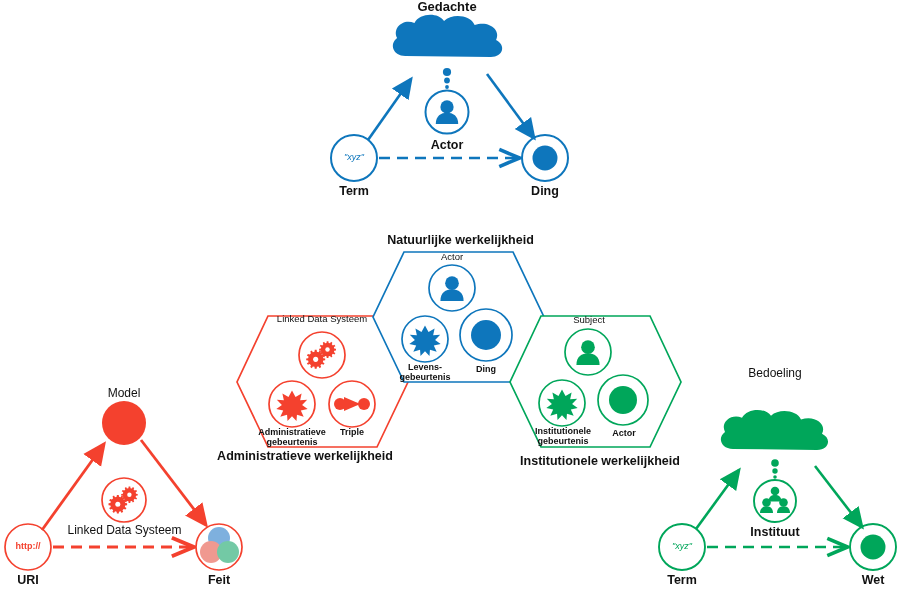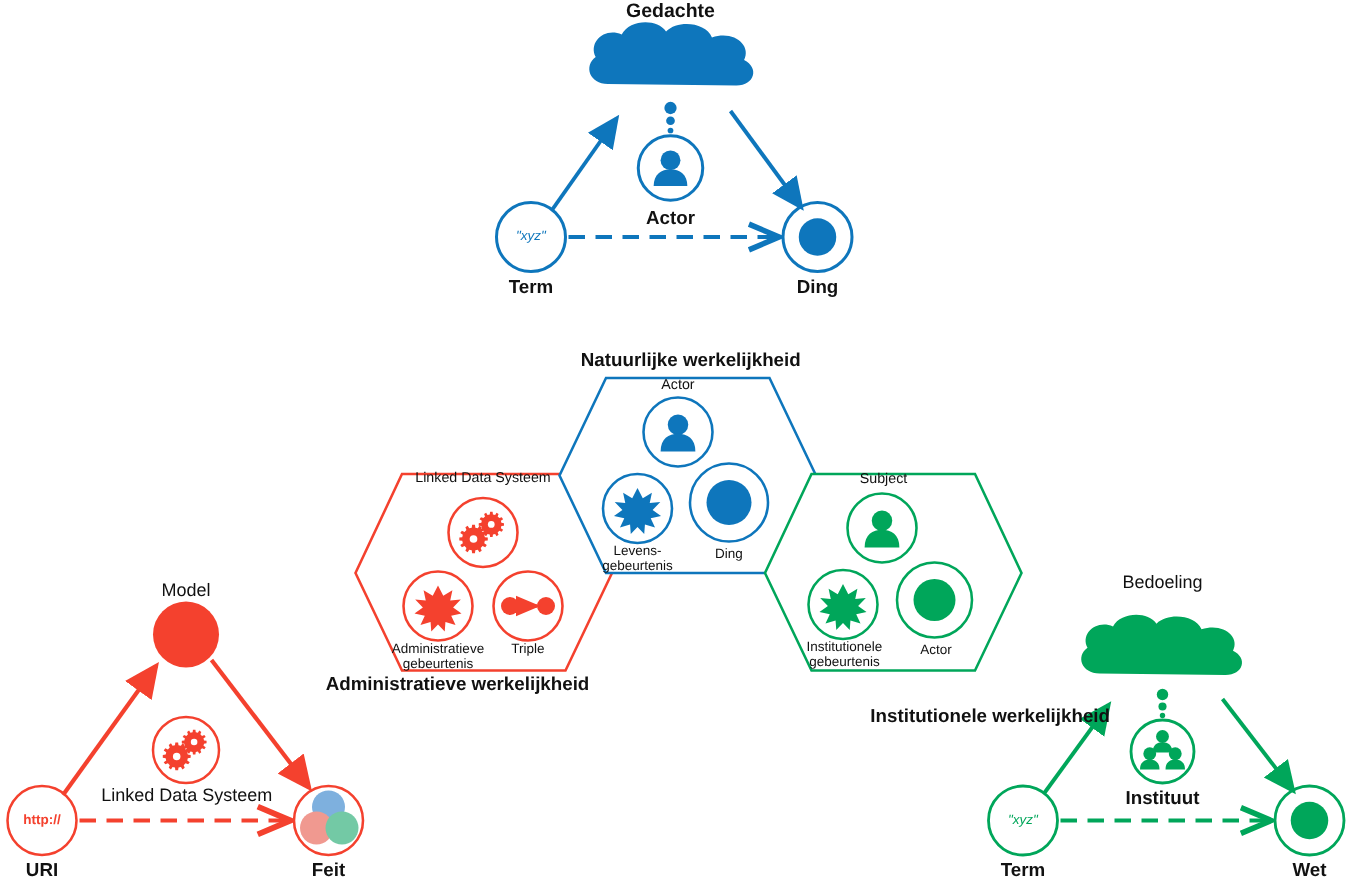--- a/index.html
+++ b/index.html
@@ -6,21 +6,21 @@
   body{width:900px;height:589px;position:relative;overflow:hidden;
        font-family:"Liberation Sans","DejaVu Sans",sans-serif;color:#111;}
   .stage{position:absolute;inset:0;width:900px;height:589px;}
   svg.layer{position:absolute;left:0;top:0;width:900px;height:589px;}
   .lbl{position:absolute;text-align:center;line-height:1.12;white-space:pre;}
   .title-lg{font-size:13px;font-weight:bold;}
   .title-md{font-size:12px;font-weight:normal;}
   .node-lbl{font-size:12.5px;font-weight:bold;}
   .hex-title{font-size:12.5px;font-weight:bold;}
   .inner-lbl{font-size:9.5px;font-weight:normal;}
-  .inner-lbl-sm{font-size:9px;font-weight:normal;text-align:center;}
+  .inner-lbl-sm{font-size:9px;font-weight:bold;text-align:center;}
   .xyz{font-size:9px;font-style:italic;font-weight:normal;}
 </style>
 </head>
 <body>
 
 <div class="stage">
 
 <svg class="layer" viewBox="0 0 900 589">
   <defs>
     <marker id="ahB" markerWidth="9" markerHeight="9" refX="7.2" refY="4.5" orient="auto">
@@ -188,21 +188,21 @@
 </svg>
 
 <div class="lbl title-lg" style="left:387px;top:0px;width:120px;">Gedachte</div>
 <div class="lbl node-lbl" style="left:397px;top:138px;width:100px;">Actor</div>
 <div class="lbl xyz" style="left:324px;top:152px;width:60px;color:#0E76BC;">"xyz"</div>
 <div class="lbl node-lbl" style="left:314px;top:184px;width:80px;">Term</div>
 <div class="lbl node-lbl" style="left:505px;top:184px;width:80px;">Ding</div>
 
 <div class="lbl hex-title" style="left:378px;top:233px;width:165px;">Natuurlijke werkelijkheid</div>
 <div class="lbl hex-title" style="left:165px;top:449px;width:280px;">Administratieve werkelijkheid</div>
-<div class="lbl hex-title" style="left:460px;top:470px;width:280px;text-align:right;">Institutionele werkelijkheid</div>
+<div class="lbl hex-title" style="left:460px;top:454px;width:280px;">Institutionele werkelijkheid</div>
 
 <div class="lbl inner-lbl" style="left:262px;top:314px;width:120px;">Linked Data Systeem</div>
 <div class="lbl inner-lbl-sm" style="left:242px;top:427px;width:100px;">Administratieve
 gebeurtenis</div>
 <div class="lbl inner-lbl-sm" style="left:322px;top:427px;width:60px;">Triple</div>
 
 <div class="lbl inner-lbl" style="left:412px;top:252px;width:80px;">Actor</div>
 <div class="lbl inner-lbl-sm" style="left:380px;top:362px;width:90px;">Levens-
 gebeurtenis</div>
 <div class="lbl inner-lbl-sm" style="left:456px;top:364px;width:60px;">Ding</div>
@@ -211,19 +211,19 @@
 <div class="lbl inner-lbl-sm" style="left:518px;top:426px;width:90px;">Institutionele
 gebeurtenis</div>
 <div class="lbl inner-lbl-sm" style="left:597px;top:428px;width:54px;">Actor</div>
 
 <div class="lbl title-md" style="left:84px;top:387px;width:80px;">Model</div>
 <div class="lbl title-md" style="left:62px;top:524px;width:125px;">Linked Data Systeem</div>
 <div class="lbl xyz" style="left:3px;top:541px;width:50px;color:#F4412E;font-weight:bold;font-style:normal;">http://</div>
 <div class="lbl node-lbl" style="left:-12px;top:573px;width:80px;">URI</div>
 <div class="lbl node-lbl" style="left:179px;top:573px;width:80px;">Feit</div>
 
-<div class="lbl title-md" style="left:727px;top:382px;width:96px;">Bedoeling</div>
+<div class="lbl title-md" style="left:727px;top:367px;width:96px;">Bedoeling</div>
 <div class="lbl node-lbl" style="left:735px;top:525px;width:80px;">Instituut</div>
 <div class="lbl xyz" style="left:652px;top:541px;width:60px;color:#00A65A;">"xyz"</div>
 <div class="lbl node-lbl" style="left:642px;top:573px;width:80px;">Term</div>
 <div class="lbl node-lbl" style="left:833px;top:573px;width:80px;">Wet</div>
 
 </div>
 
 </body></html>

